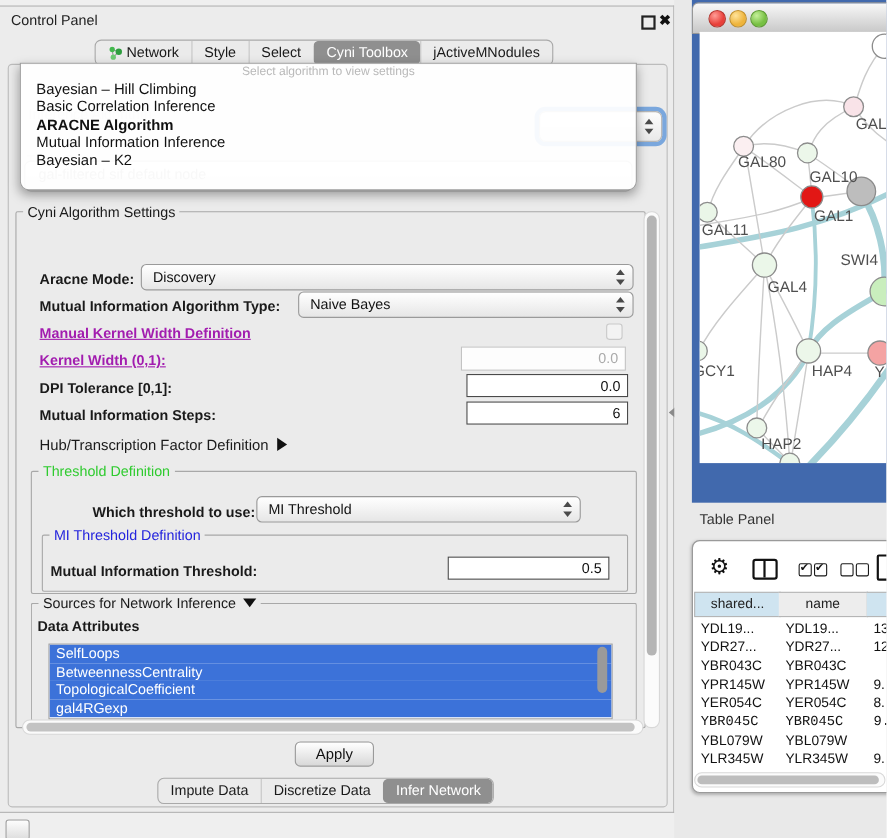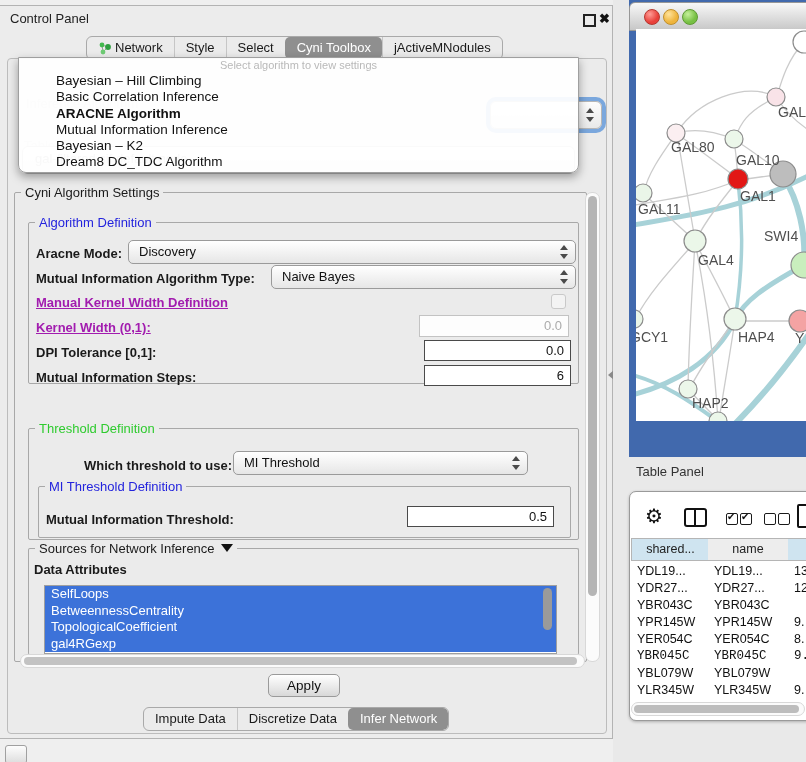--- a/index.html
+++ b/index.html
@@ -30,21 +30,21 @@
   .bg-faint-label{color:#8a8a8a;opacity:.30;font-size:13px;}
   .bg-combo{border:1px solid #b6b6b6;border-radius:6px;background:linear-gradient(#fdfdfd,#e9e9e9);}
   .bg-combo .val{position:absolute;left:12px;top:4px;font-size:13px;color:#9a9a9a;}
   .focus-ring{box-shadow:0 0 0 4px rgba(110,160,220,.9);}
 
   
   .popup{left:18px;top:57px;width:559px;height:114px;background:rgba(255,255,255,.93);
          border:1px solid #9f9f9f;border-radius:0 0 8px 8px;box-shadow:0 4px 10px rgba(0,0,0,.35);
          z-index:40;}
   .popup .ph{height:15px;text-align:center;color:#b9b9b9;font-size:11px;line-height:15px;}
-  .popup .item{height:16.3px;line-height:16.3px;font-size:13.5px;padding-left:2px;color:#111;margin-left:35px;}
+  .popup .item{height:16.3px;line-height:16.3px;font-size:13.5px;padding-left:14px;color:#111;}
   .popup .item.bold{font-weight:bold;}
 
   
   .group{border:1px solid #a8a8a8;border-radius:2px;background:transparent;}
   .legend{position:absolute;top:-8px;left:6px;background:#ebebeb;padding:0 4px;font-size:13px;}
   .legend.blue{color:#2323dd;}
   .legend.green{color:#2fcb2f;}
 
   .lbl{font-size:13px;font-weight:bold;color:#1a1a1a;white-space:nowrap;}
   .lbl.disabled{color:#a21caf;text-decoration:underline;}
@@ -155,50 +155,49 @@
   </div>
 
   <div class="abs popup">
     <div class="ph">Select algorithm to view settings</div>
     <div id="popup-items">
         <div class="item">Bayesian – Hill Climbing</div>
         <div class="item">Basic Correlation Inference</div>
         <div class="item bold">ARACNE Algorithm</div>
         <div class="item">Mutual Information Inference</div>
         <div class="item">Bayesian – K2</div>
-        <div class="item">Dream8 DC_TDC Algorithm</div>
       </div>
   </div>
 
   <div class="abs group" style="left:14px;top:192px;width:571px;height:468px;">
     <span class="legend">Cyni Algorithm Settings</span>
   </div>
 
-  <div class="abs group" style="left:28px;top:222px;width:549px;height:160px;">
-    <span class="legend blue">Algorithm Definition</span>
-  </div>
   <div class="abs lbl" style="left:36px;top:246px;">Aracne Mode:</div>
   <div class="abs combo" style="left:128px;top:240px;width:436px;height:22px;">
     <span>Discovery</span>
     <span class="stepper"></span>
   </div>
   <div class="abs lbl" style="left:36px;top:271px;">Mutual Information Algorithm Type:</div>
   <div class="abs combo" style="left:271px;top:265px;width:293px;height:22px;">
     <span>Naive Bayes</span>
     <span class="stepper"></span>
   </div>
   <div class="abs lbl disabled" style="left:36px;top:295px;">Manual Kernel Width Definition</div>
   <div class="abs checkbox" style="left:551px;top:294px;"></div>
   <div class="abs lbl disabled" style="left:36px;top:320px;">Kernel Width (0,1):</div>
   <div class="abs field disabled" style="left:419px;top:315px;width:142px;height:20px;">0.0</div>
   <div class="abs lbl" style="left:36px;top:345px;">DPI Tolerance [0,1]:</div>
   <div class="abs field" style="left:424px;top:340px;width:139px;height:19px;">0.0</div>
   <div class="abs lbl" style="left:36px;top:370px;">Mutual Information Steps:</div>
   <div class="abs field" style="left:424px;top:365px;width:139px;height:19px;">6</div>
 
+  <div class="abs" style="left:36px;top:397px;font-size:13.5px;">
+    <span>Hub/Transcription Factor Definition</span><span class="tri-right"></span>
+  </div>
 
   <div class="abs group" style="left:28px;top:428px;width:549px;height:110px;">
     <span class="legend green">Threshold Definition</span>
   </div>
   <div class="abs lbl" style="left:84px;top:458px;">Which threshold to use:</div>
   <div class="abs combo" style="left:233px;top:451px;width:283px;height:22px;">
     <span>MI Threshold</span>
     <span class="stepper"></span>
   </div>
   <div class="abs lbl" style="left:46px;top:512px;">Mutual Information Threshold:</div>

